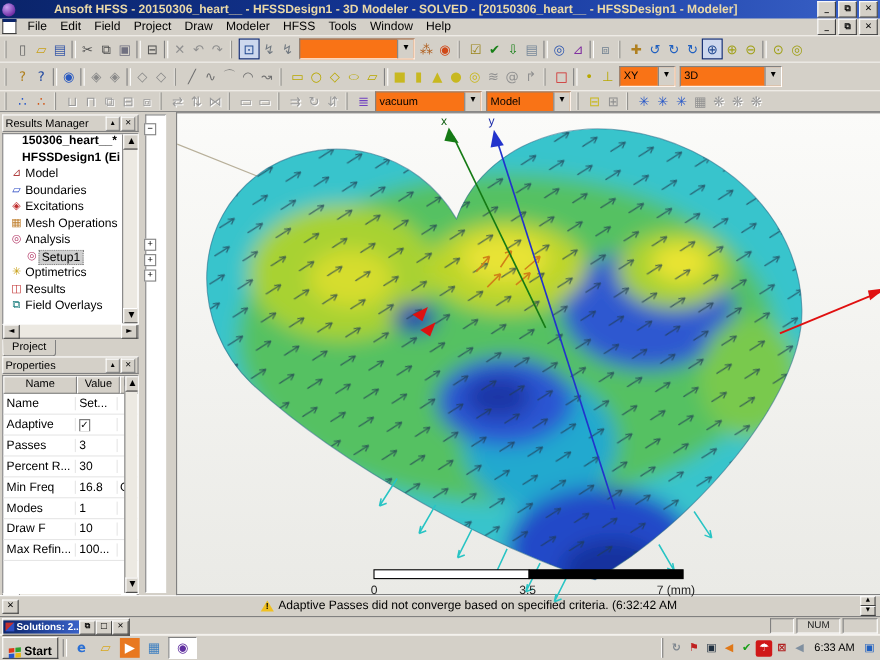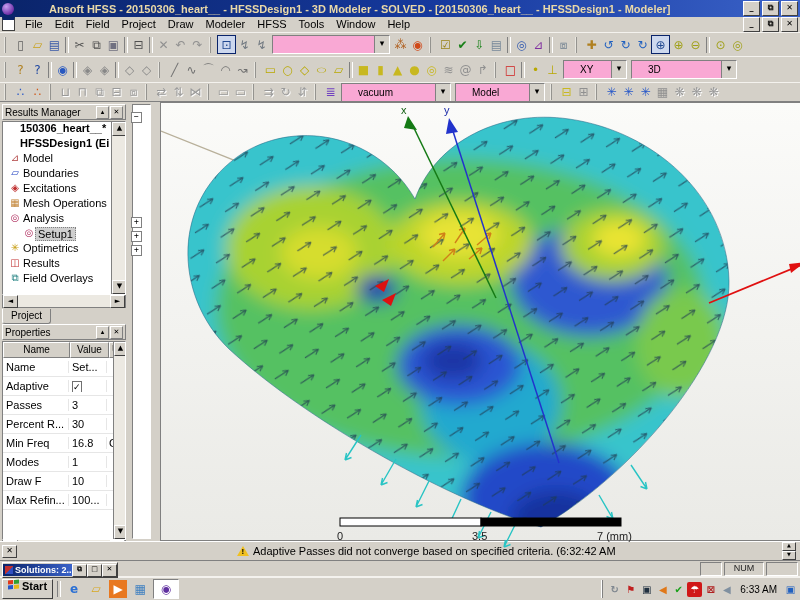--- a/index.html
+++ b/index.html
@@ -32,22 +32,22 @@
   .tb{background:#d4d0c8;display:flex;align-items:center;border-top:1px solid #f4f2ee;
       padding-left:1px;overflow:hidden;}
   .r1{flex:0 0 23px;} .r2{flex:0 0 25px;} .r3{flex:0 0 18px;border-bottom:1px solid #808080;}
   .tbi{width:17px;height:17px;display:inline-flex;align-items:center;justify-content:center;
        font-size:12px;flex:0 0 auto;}
   .tbi.sep{width:2px;height:16px;border-left:1px solid #808080;border-right:1px solid #fff;margin:0 2px;}
   .tbi.grip{width:3px;height:16px;border-left:2px ridge #e8e6e0;margin:0 3px;}
   .tbi.act{border:1px solid #0a246a;background:#cdd8ee;}
   .tbi.dis{color:#9a9a9a !important;text-shadow:1px 1px 0 #fff;}
   .tbi.flat{transform:scaleY(.55);}
-  .tbi.combo{width:auto;background:#f9a8d4;border:1px solid;border-color:#808080 #fff #fff #808080;
-       height:17px;justify-content:flex-start;padding-left:16px;font-size:10px;position:relative;
+  .tbi.combo{width:auto;background:#f97316;border:1px solid;border-color:#808080 #fff #fff #808080;
+       height:17px;justify-content:flex-start;padding-left:3px;font-size:10px;position:relative;
        font-family:"Liberation Sans",sans-serif;margin:0 2px;}
   .tbi.combo::after{content:"▾";position:absolute;right:0;top:0;bottom:0;width:14px;
        background:#d4d0c8;border-left:1px solid #808080;font-size:9px;line-height:15px;
        text-align:center;color:#000;font-family:"DejaVu Sans",sans-serif;}
 
   
   .main{flex:1;display:flex;min-height:0;background:#d4d0c8;}
   .dock{width:124px;flex:0 0 124px;display:flex;flex-direction:column;padding:2px;}
   .panel{display:flex;flex-direction:column;}
   .phead{height:14px;display:flex;align-items:center;background:#d4d0c8;
@@ -121,21 +121,21 @@
         font-weight:bold;font-size:9px;display:flex;align-items:center;padding:0 2px;white-space:nowrap;overflow:hidden;}
   .solico{width:8px;height:8px;background:linear-gradient(135deg,#c03030 50%,#3050c0 50%);margin-right:2px;flex:0 0 8px;}
   .solwin .wbtn{width:13px;height:11px;font-size:7px;line-height:9px;}
   .spanels{position:absolute;right:2px;top:1px;display:flex;gap:2px;}
   .spanel{height:12px;border:1px solid;border-color:#808080 #fff #fff #808080;
         font-size:9px;line-height:11px;text-align:center;color:#222;}
 
   
   .taskbar{flex:0 0 22px;background:#d4d0c8;border-top:2px solid #f4f2ee;display:flex;
         align-items:center;padding:0 2px;gap:2px;}
-  .startbtn{height:18px;display:flex;align-items:flex-start;gap:3px;padding:0 5px;background:#d4d0c8;
+  .startbtn{height:18px;display:flex;align-items:flex-end;gap:3px;padding:0 5px;background:#d4d0c8;
         border:1px solid;border-color:#fff #404040 #404040 #fff;font-weight:bold;font-size:11px;}
   .winlogo{display:grid;grid-template-columns:5px 5px;grid-template-rows:4px 4px;gap:1px;transform:skewY(-6deg);}
   .winlogo i{display:block;}
   .tdiv{width:2px;height:16px;border-left:1px solid #808080;border-right:1px solid #fff;margin:0 2px;}
   .qlico{width:18px;height:18px;display:flex;align-items:center;justify-content:center;
         font-size:12px;font-weight:bold;}
   .qlico.pressed{background:#fff;border:1px solid;border-color:#808080 #fff #fff #808080;width:24px;}
   .tray{margin-left:auto;display:flex;align-items:center;gap:2px;height:18px;
         border-left:1px solid #808080;box-shadow:-1px 0 0 #fff;padding-left:4px;}
   .trico{width:15px;height:15px;display:flex;align-items:center;justify-content:center;

